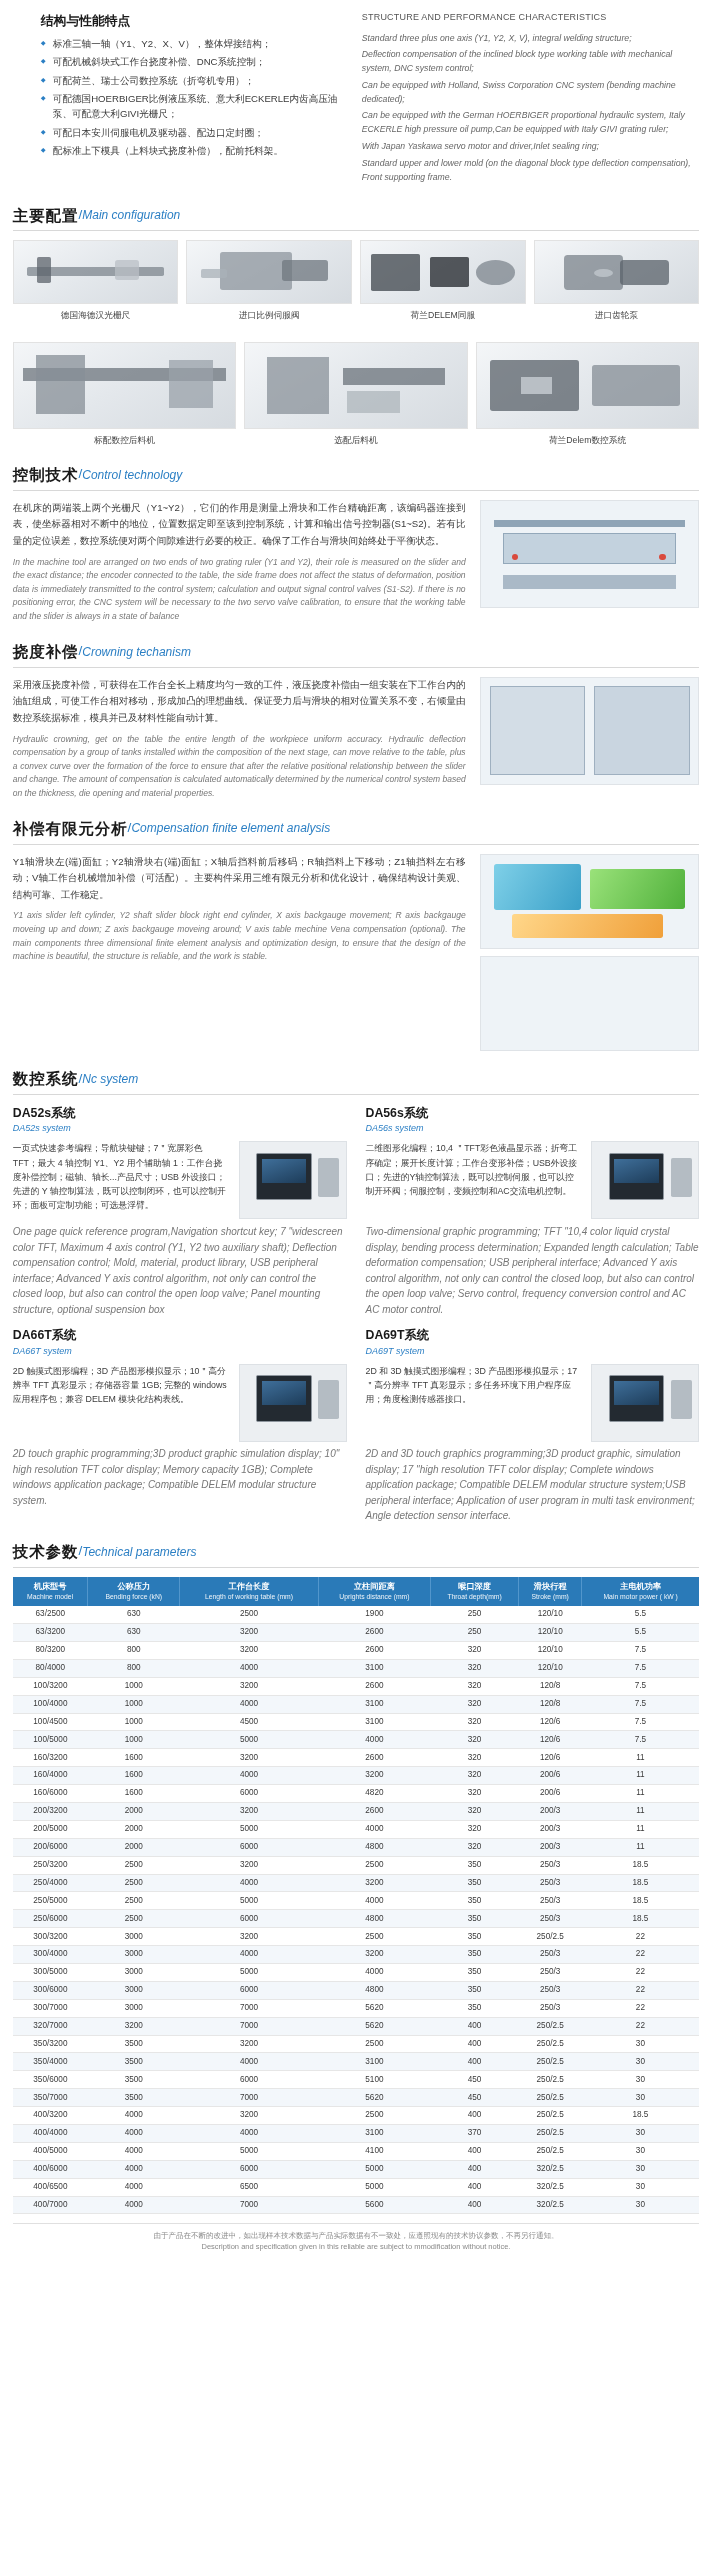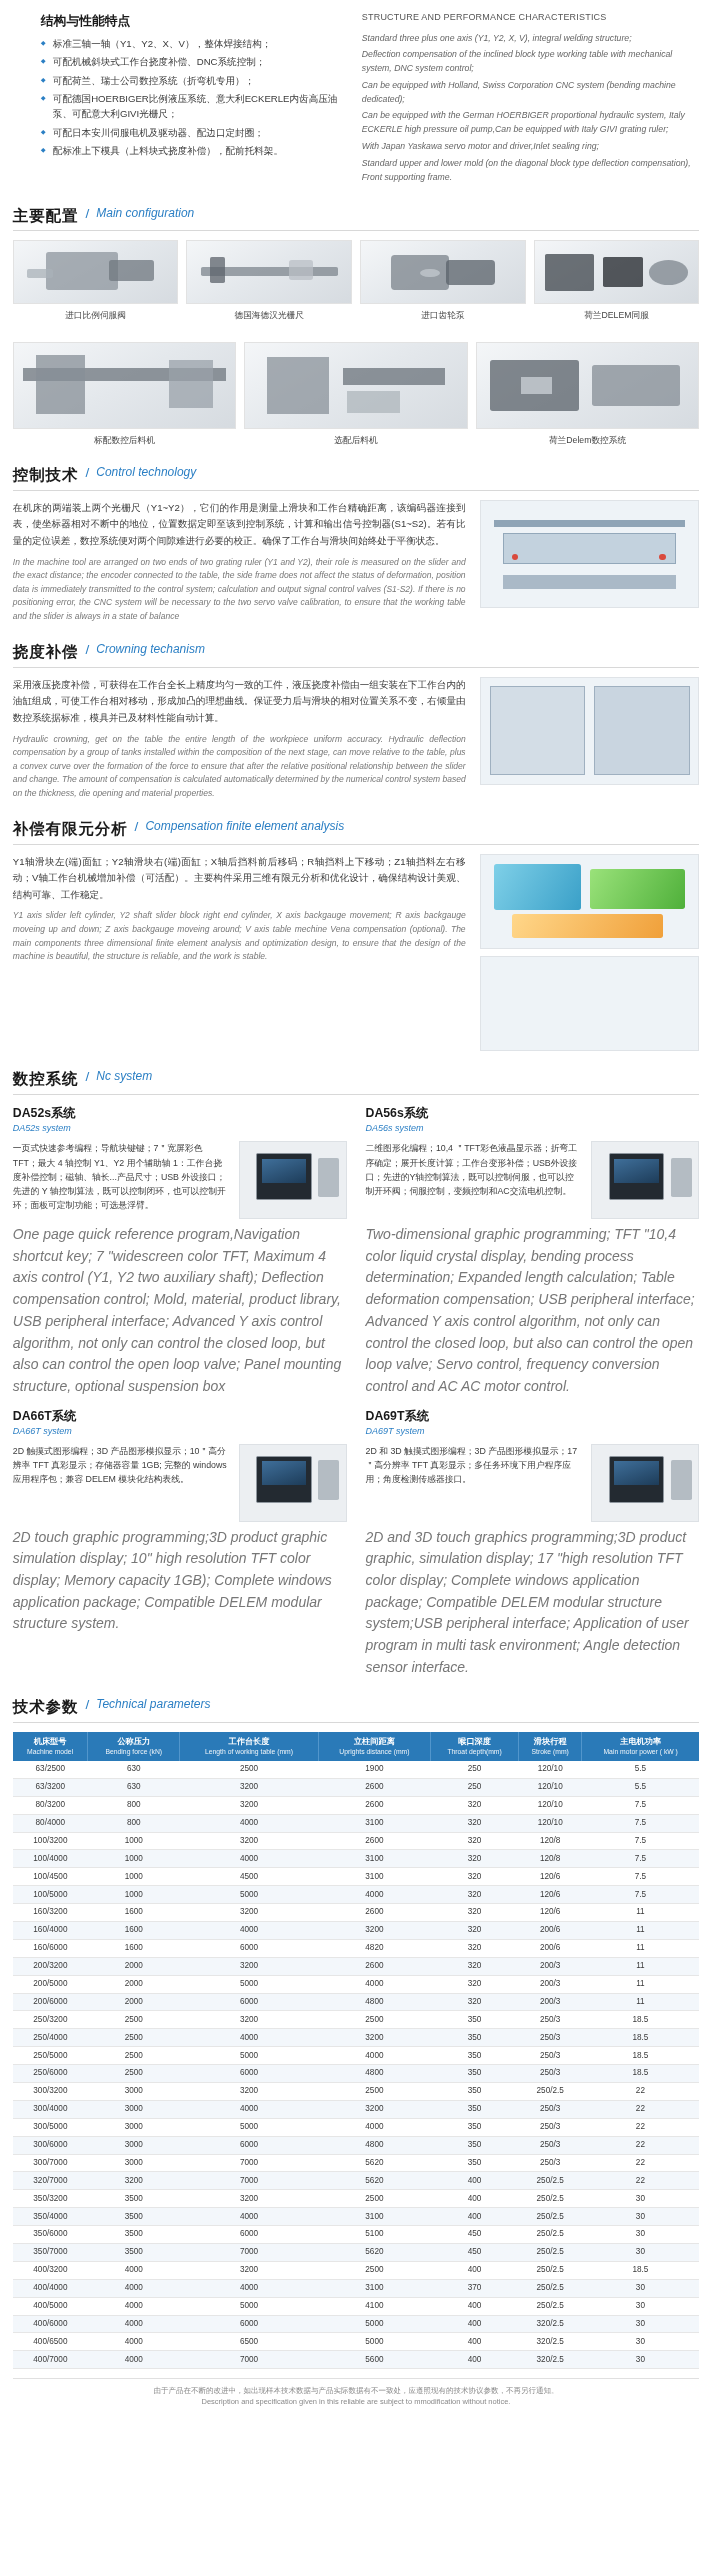--- a/index.html
+++ b/index.html
@@ -10,22 +10,22 @@
     font-family: "Liberation Sans", sans-serif;
     color: #333;
     font-size: 10px;
     line-height: 1.5;
   }
   .page { width: 712px; padding: 0 12.8px; }
 
   
   .sec-head {
     display: flex;
-    align-items: flex-start;
-    gap: 7px;
+    align-items: center;
+    gap: 0;
     margin: 16.4px 0 9px 0;
   }
   .sec-head .cn {
     font-size: 15.5px;
     font-weight: bold;
     color: #1a1a1a;
     letter-spacing: 0.9px;
   }
   .sec-head .slash { color: #2b7fc4; font-size: 13.7px; }
   .sec-head .en {
@@ -188,21 +188,21 @@
     color: #1a1a1a;
   }
   .nc-sub {
     font-size: 9px;
     color: #2b7fc4;
     font-style: italic;
     margin-bottom: 5.5px;
   }
   .nc-body { display: flex; gap: 9px; }
   .nc-txt { flex: 1; font-size: 8.8px; color: #3c3c3c; line-height: 1.6; }
-  .nc-en { font-size: 14px; color: #777; font-style: italic; line-height: 1.55; margin-top: 4.6px; }
+  .nc-en { font-size: 10px; color: #777; font-style: italic; line-height: 1.55; margin-top: 4.6px; }
   .nc-img {
     width: 108px;
     height: 78px;
     flex: none;
     border: 0.9px solid #dde1e5;
     background: #eceff2;
     position: relative;
     overflow: hidden;
   }
   .nc-img .scr {
@@ -300,50 +300,50 @@
 
   <div class="sec-head">
     <span class="cn">主要配置</span>
     <span class="slash">/</span>
     <span class="en">Main configuration</span>
   </div>
   <div class="head-rule"></div>
 
   <div class="photo-row">
     <div class="photo-cell">
+      <div class="ph ph-a">
+          <i class="sh1"></i>
+          <i class="sh2"></i>
+          <i class="sh3"></i>
+        </div>
+      <div class="cap">德国海德汉光栅尺</div>
+    </div>
+    <div class="photo-cell">
       <div class="ph ph-b">
           <i class="sh1"></i>
           <i class="sh2"></i>
           <i class="sh3"></i>
         </div>
       <div class="cap">进口比例伺服阀</div>
     </div>
     <div class="photo-cell">
-      <div class="ph ph-a">
+      <div class="ph ph-c">
           <i class="sh1"></i>
           <i class="sh2"></i>
           <i class="sh3"></i>
         </div>
-      <div class="cap">德国海德汉光栅尺</div>
+      <div class="cap">荷兰DELEM同服</div>
     </div>
     <div class="photo-cell">
       <div class="ph ph-d">
           <i class="sh1"></i>
           <i class="sh2"></i>
           <i class="sh3"></i>
         </div>
       <div class="cap">进口齿轮泵</div>
-    </div>
-    <div class="photo-cell">
-      <div class="ph ph-c">
-          <i class="sh1"></i>
-          <i class="sh2"></i>
-          <i class="sh3"></i>
-        </div>
-      <div class="cap">荷兰DELEM同服</div>
     </div>
   </div>
 
   <div class="photo-row" style="margin-top:20px;">
     <div class="photo-cell">
       <div class="ph tall ph-e">
           <i class="sh1"></i>
           <i class="sh2"></i>
           <i class="sh3"></i>
         </div>

